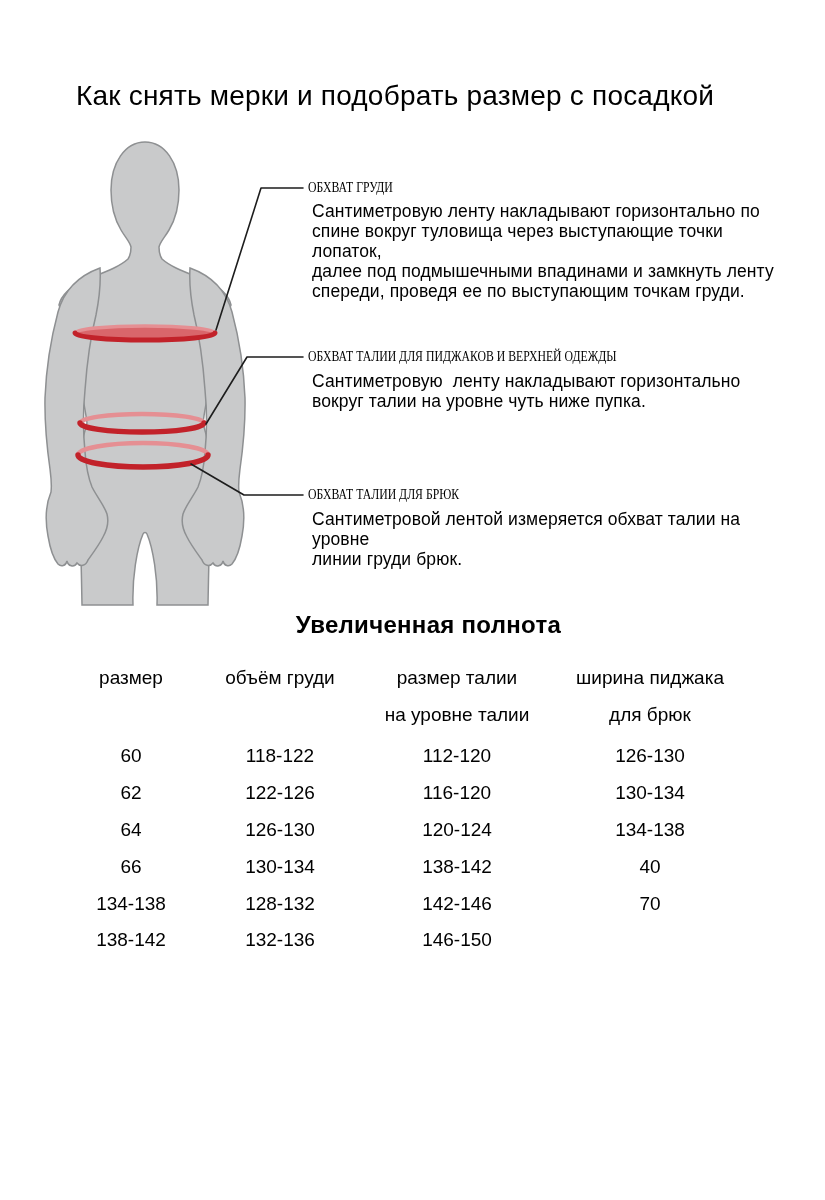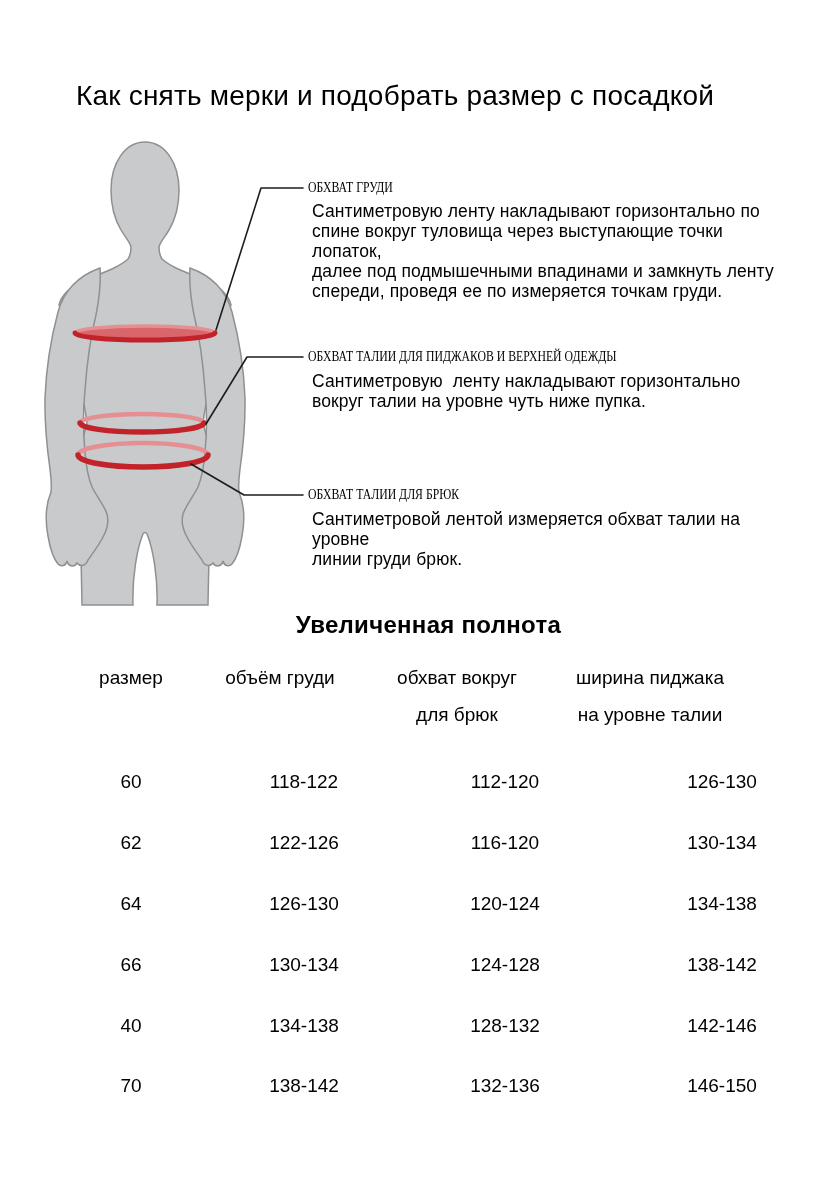--- a/index.html
+++ b/index.html
@@ -49,21 +49,21 @@
     grid-template-columns:142px 156px 198px 188px;
   }
   .tgrid .cell{
     display:flex;align-items:center;justify-content:center;
     font-size:19px;
     text-align:right;
   }
   .thead1{top:667px;}
   .thead2{top:704px;}
   .thead1 .cell,.thead2 .cell{height:22px;}
-  .tbody{top:764px;grid-auto-rows:36.8px;gap:24px;}
+  .tbody{top:738px;grid-auto-rows:36.8px;}
 
   #figure-svg{left:0;top:0;}
   .silhouette{fill:#c9cacb;stroke:#8e9092;stroke-width:1.5;}
   .connector{fill:none;stroke-width:1.6;stroke-linejoin:round;stroke-linecap:round;}
   .band-arc{fill:none;stroke-linecap:round;}
 </style>
 </head>
 <body>
 
 <div id="page">
@@ -149,68 +149,67 @@
     <polyline class="connector" points="206,424 247,357 303,357" stroke="#1d1d1d"></polyline>
     <polyline class="connector" points="191,464 244,495 303,495" stroke="#1d1d1d"></polyline>
   </svg>
 
   <div class="abs section-heading h1">
     <span class="hscale">ОБХВАТ ГРУДИ</span>
   </div>
   <div class="abs section-body b1">Сантиметровую ленту накладывают горизонтально по
 спине вокруг туловища через выступающие точки лопаток,
 далее под подмышечными впадинами и замкнуть ленту
-спереди, проведя ее по измеряется точкам груди.</div>
+спереди, проведя ее по выступающим точкам груди.</div>
 
   <div class="abs section-heading h2">
     <span class="hscale">ОБХВАТ ТАЛИИ ДЛЯ ПИДЖАКОВ И ВЕРХНЕЙ ОДЕЖДЫ</span>
   </div>
   <div class="abs section-body b2">Сантиметровую  ленту накладывают горизонтально
 вокруг талии на уровне чуть ниже пупка.</div>
 
   <div class="abs section-heading h3">
     <span class="hscale">ОБХВАТ ТАЛИИ ДЛЯ БРЮК</span>
   </div>
   <div class="abs section-body b3">Сантиметровой лентой измеряется обхват талии на уровне
 линии груди брюк.</div>
 
   <div class="abs table-title">Увеличенная полнота</div>
 
   <div class="abs tgrid thead1">
     <div class="cell">размер</div>
     <div class="cell">объём груди</div>
-    <div class="cell">обхват вокруг</div>
+    <div class="cell">размер талии</div>
     <div class="cell">ширина пиджака</div>
   </div>
   <div class="abs tgrid thead2">
     <div class="cell"></div>
     <div class="cell"></div>
+    <div class="cell">на уровне талии</div>
     <div class="cell">для брюк</div>
-    <div class="cell">на уровне талии</div>
   </div>
 
   <div class="abs tgrid tbody">
     <div class="cell">60</div>
     <div class="cell">118-122</div>
     <div class="cell">112-120</div>
     <div class="cell">126-130</div>
 
     <div class="cell">62</div>
     <div class="cell">122-126</div>
     <div class="cell">116-120</div>
     <div class="cell">130-134</div>
 
     <div class="cell">64</div>
     <div class="cell">126-130</div>
     <div class="cell">120-124</div>
     <div class="cell">134-138</div>
 
     <div class="cell">66</div>
     <div class="cell">130-134</div>
-    <div class="cell">124-128</div>
     <div class="cell">138-142</div>
 
     <div class="cell">40</div>
     <div class="cell">134-138</div>
     <div class="cell">128-132</div>
     <div class="cell">142-146</div>
 
     <div class="cell">70</div>
     <div class="cell">138-142</div>
     <div class="cell">132-136</div>

